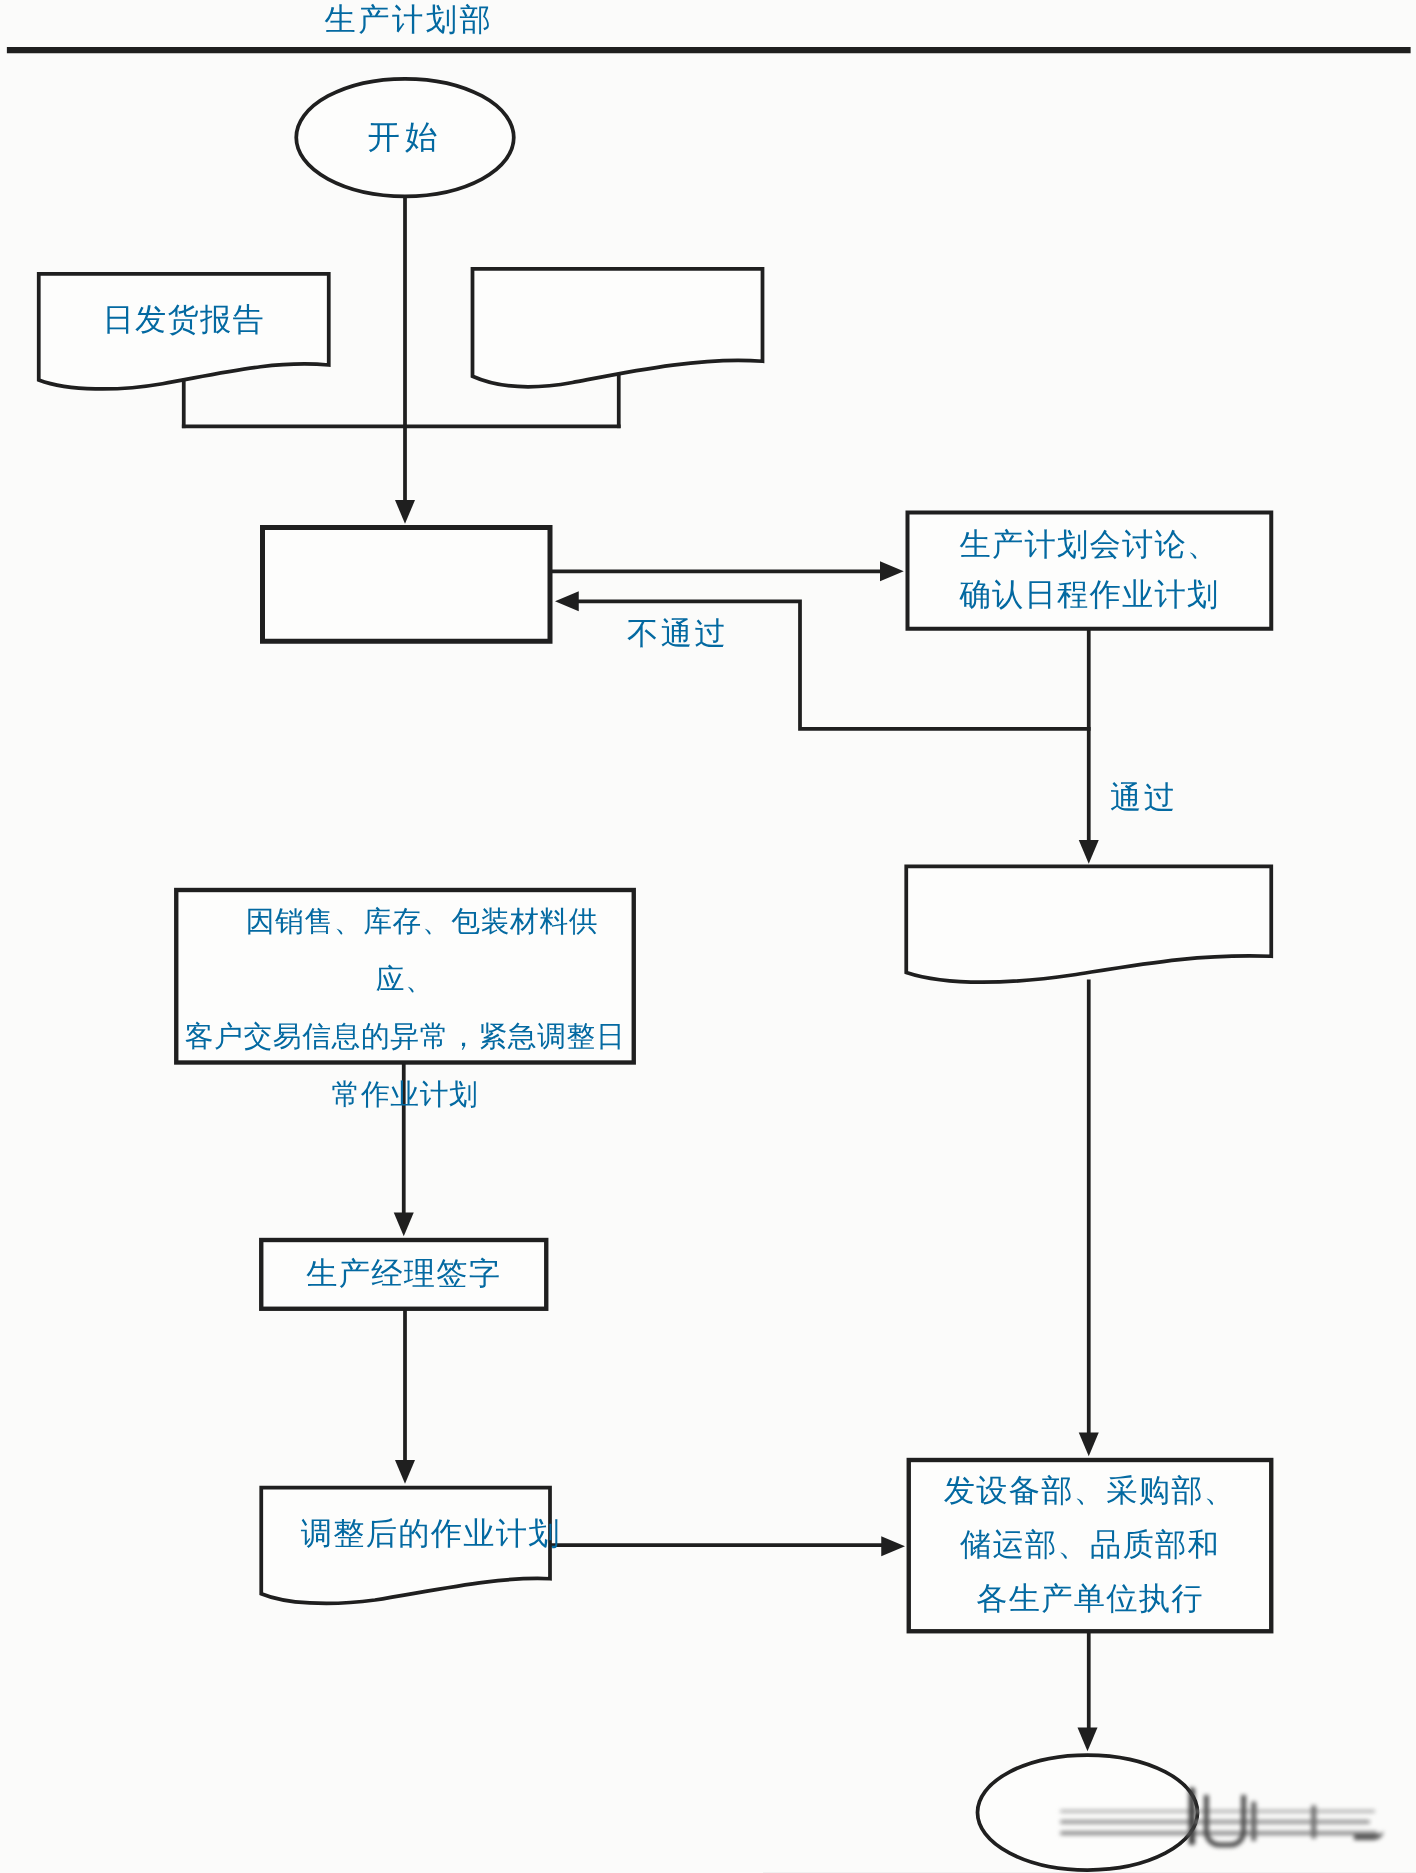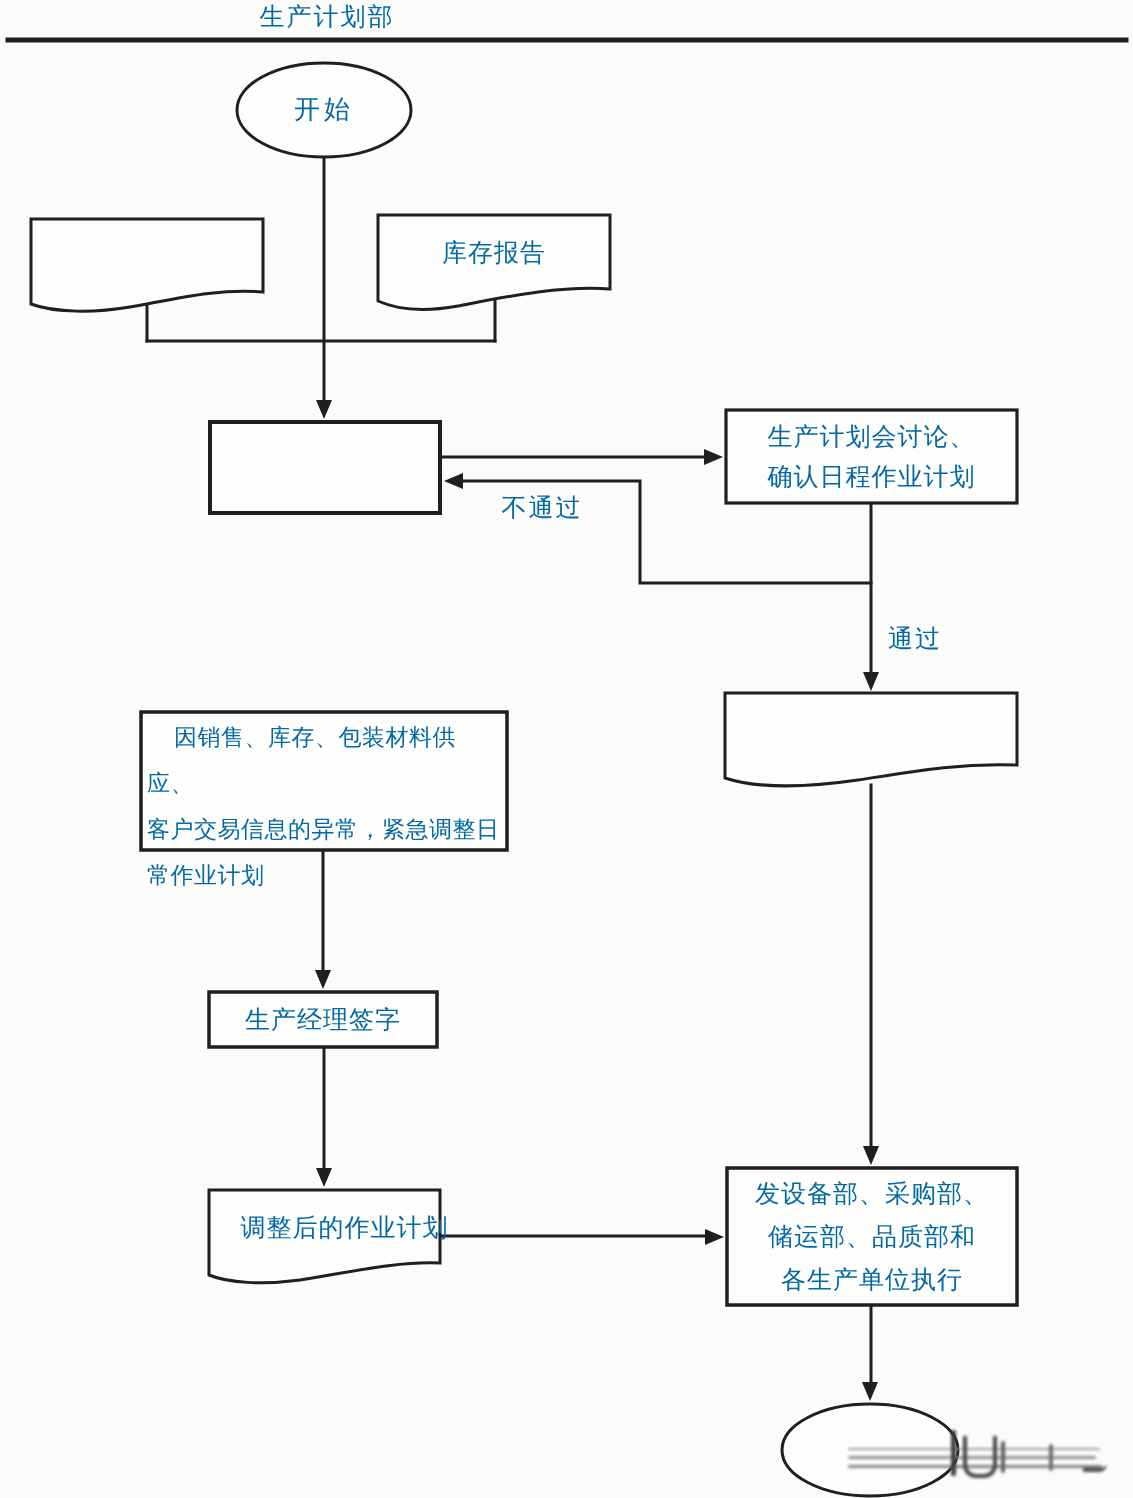--- a/index.html
+++ b/index.html
@@ -94,29 +94,29 @@
       <rect x="727" y="1168" width="290" height="137" stroke-width="3.5"></rect>
 
       <ellipse cx="870" cy="1450" rx="88" ry="46" stroke-width="3"></ellipse>
     </g>
   </svg>
 
   <div class="label lane-label" style="left:227px;top:0;width:200px;height:34px;">生产计划部</div>
 
   <div class="label start-label" style="left:237px;top:63px;width:174px;height:94px;">开始</div>
 
+  <div class="label" style="left:31px;top:219px;width:232px;height:76px;">日发货报告</div>
 
-  <div class="label" style="left:378px;top:215px;width:232px;height:76px;">库存报告</div>
 
 
   <div class="label" style="left:726px;top:410px;width:291px;height:93px;">生产计划会讨论、
 确认日程作业计划</div>
 
 
-  <div class="label emergency-label" style="left:147px;top:714px;width:354px;height:138px;">因销售、库存、包装材料供应、
+  <div class="label emergency-label" style="left:147px;top:714px;width:354px;height:138px;text-align:center;">因销售、库存、包装材料供应、
 客户交易信息的异常，紧急调整日
 常作业计划</div>
 
   <div class="label" style="left:209px;top:992px;width:228px;height:55px;">生产经理签字</div>
 
   <div class="label" style="left:209px;top:1190px;width:231px;height:76px;padding-left:20px;">调整后的作业计划</div>
 
   <div class="label" style="left:727px;top:1168px;width:290px;height:137px;line-height:1.72;">发设备部、采购部、
 储运部、品质部和
 各生产单位执行</div>

